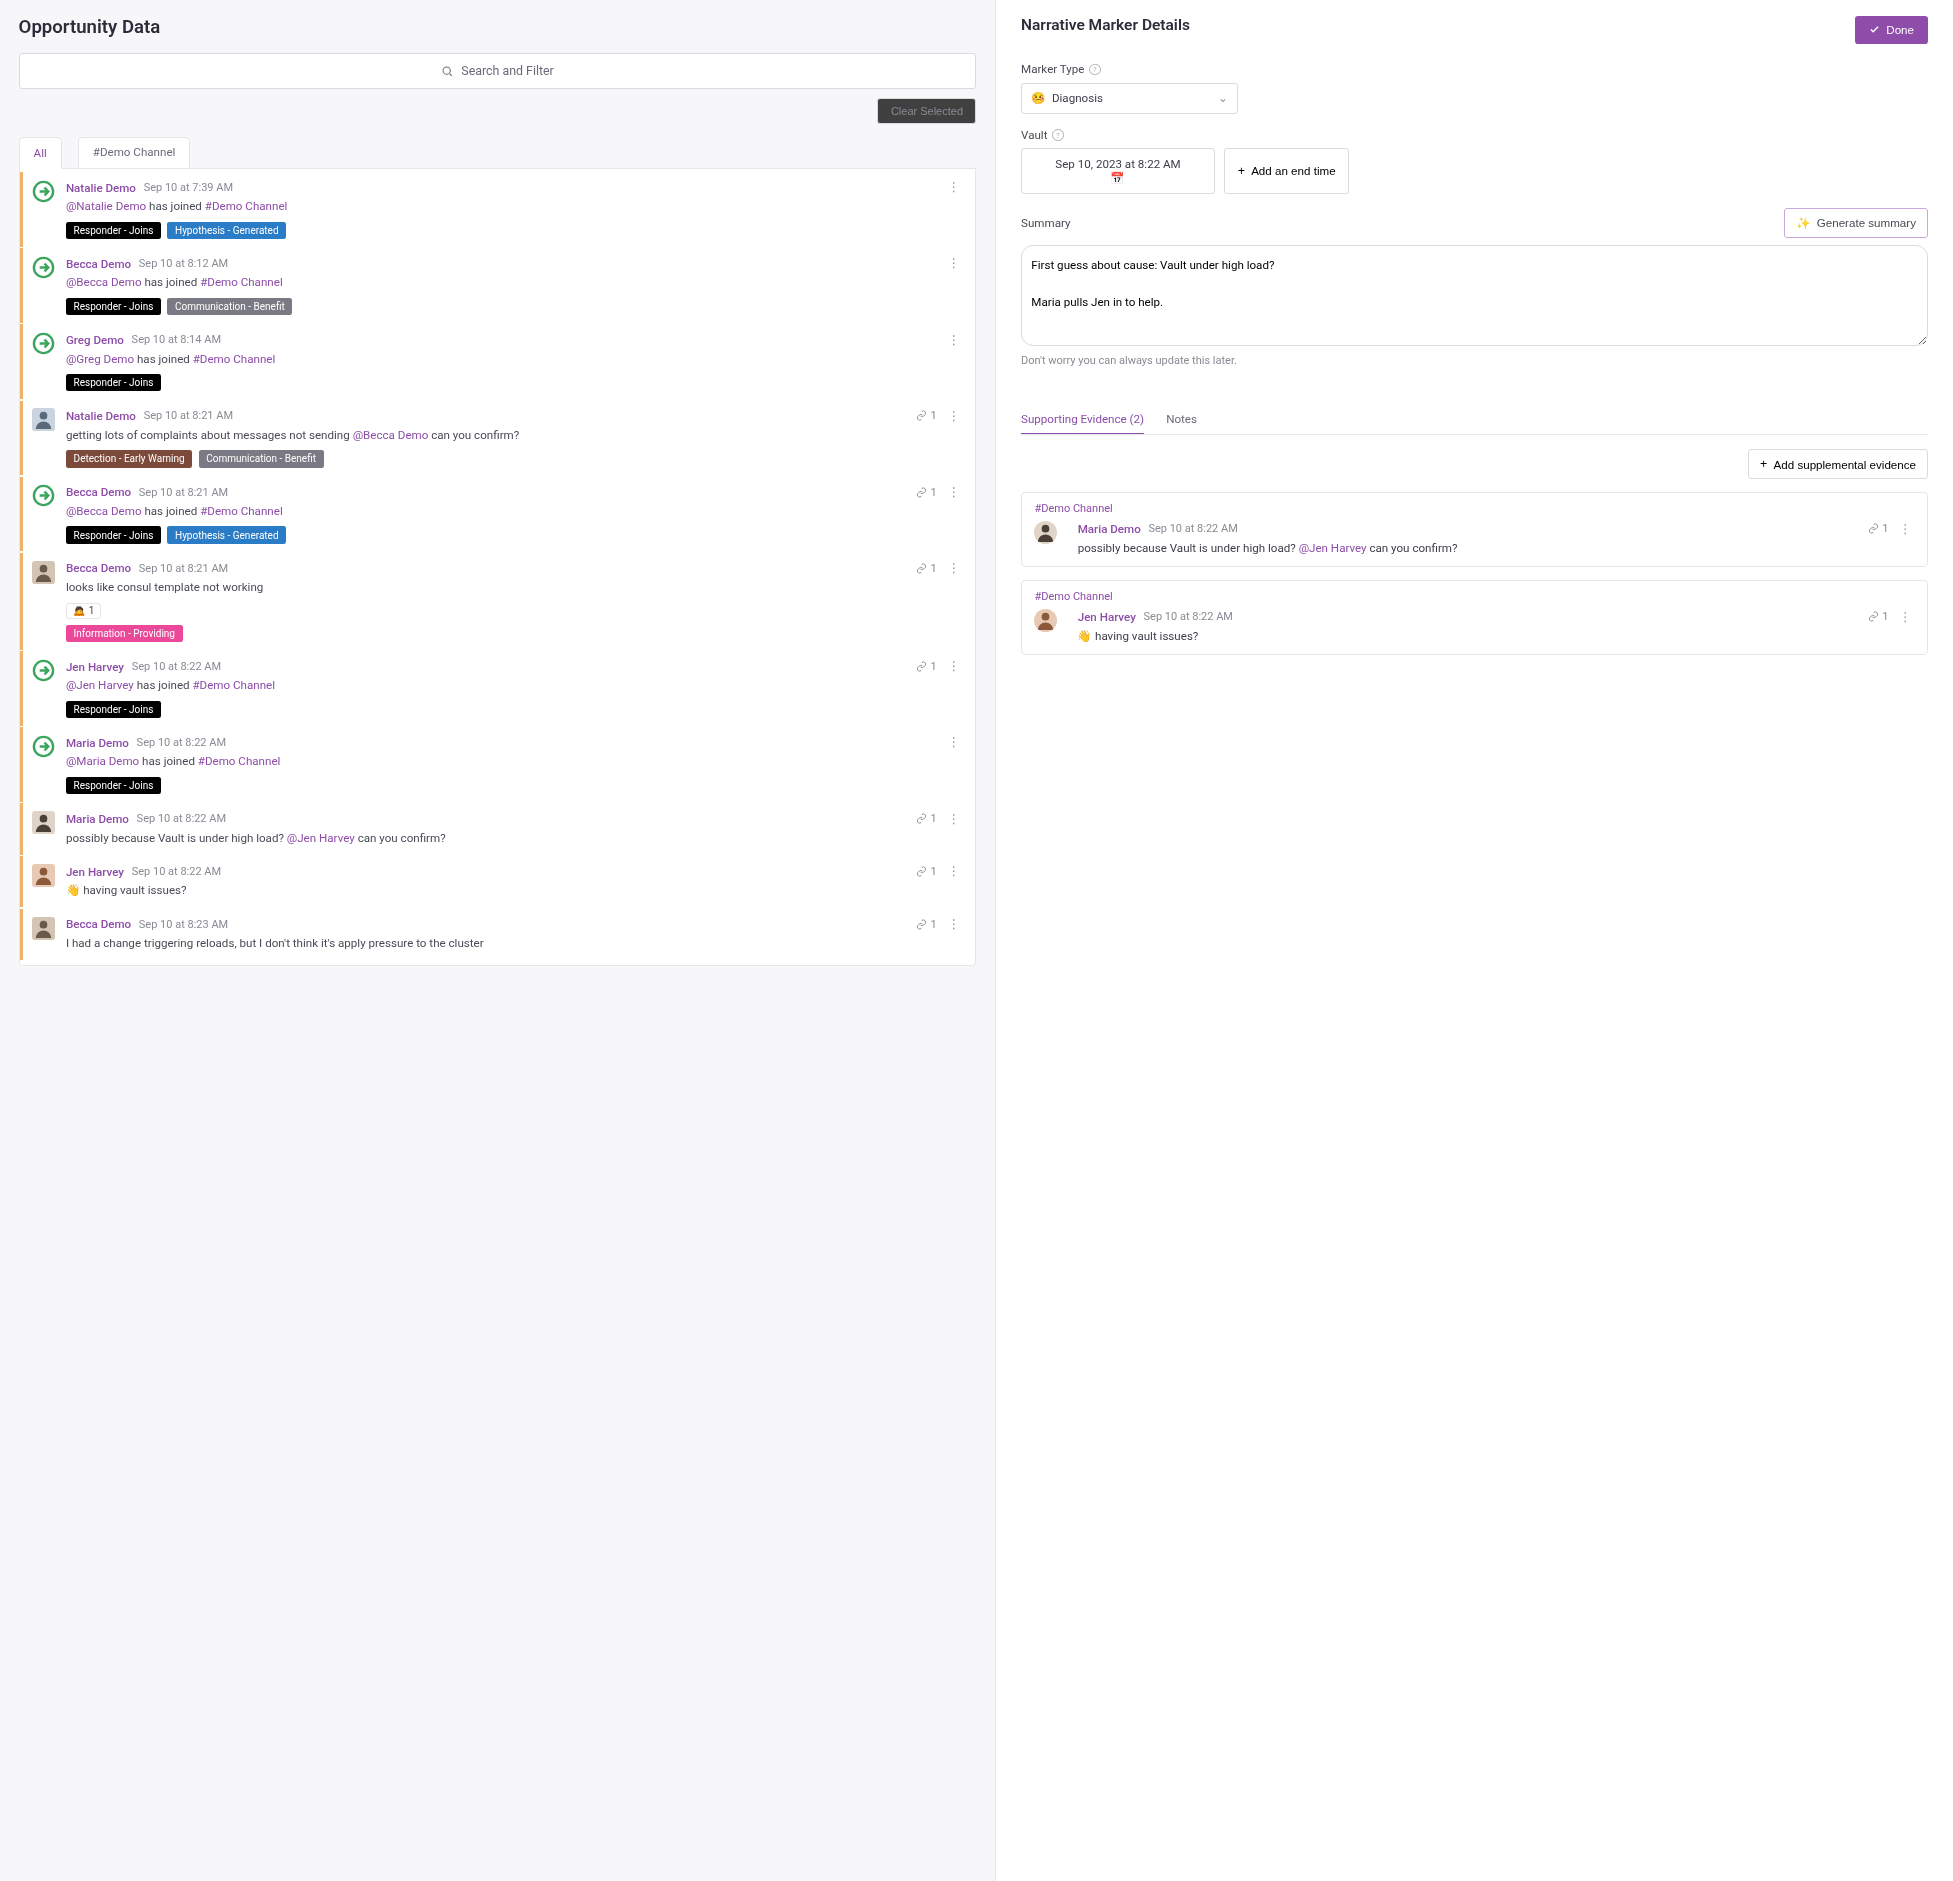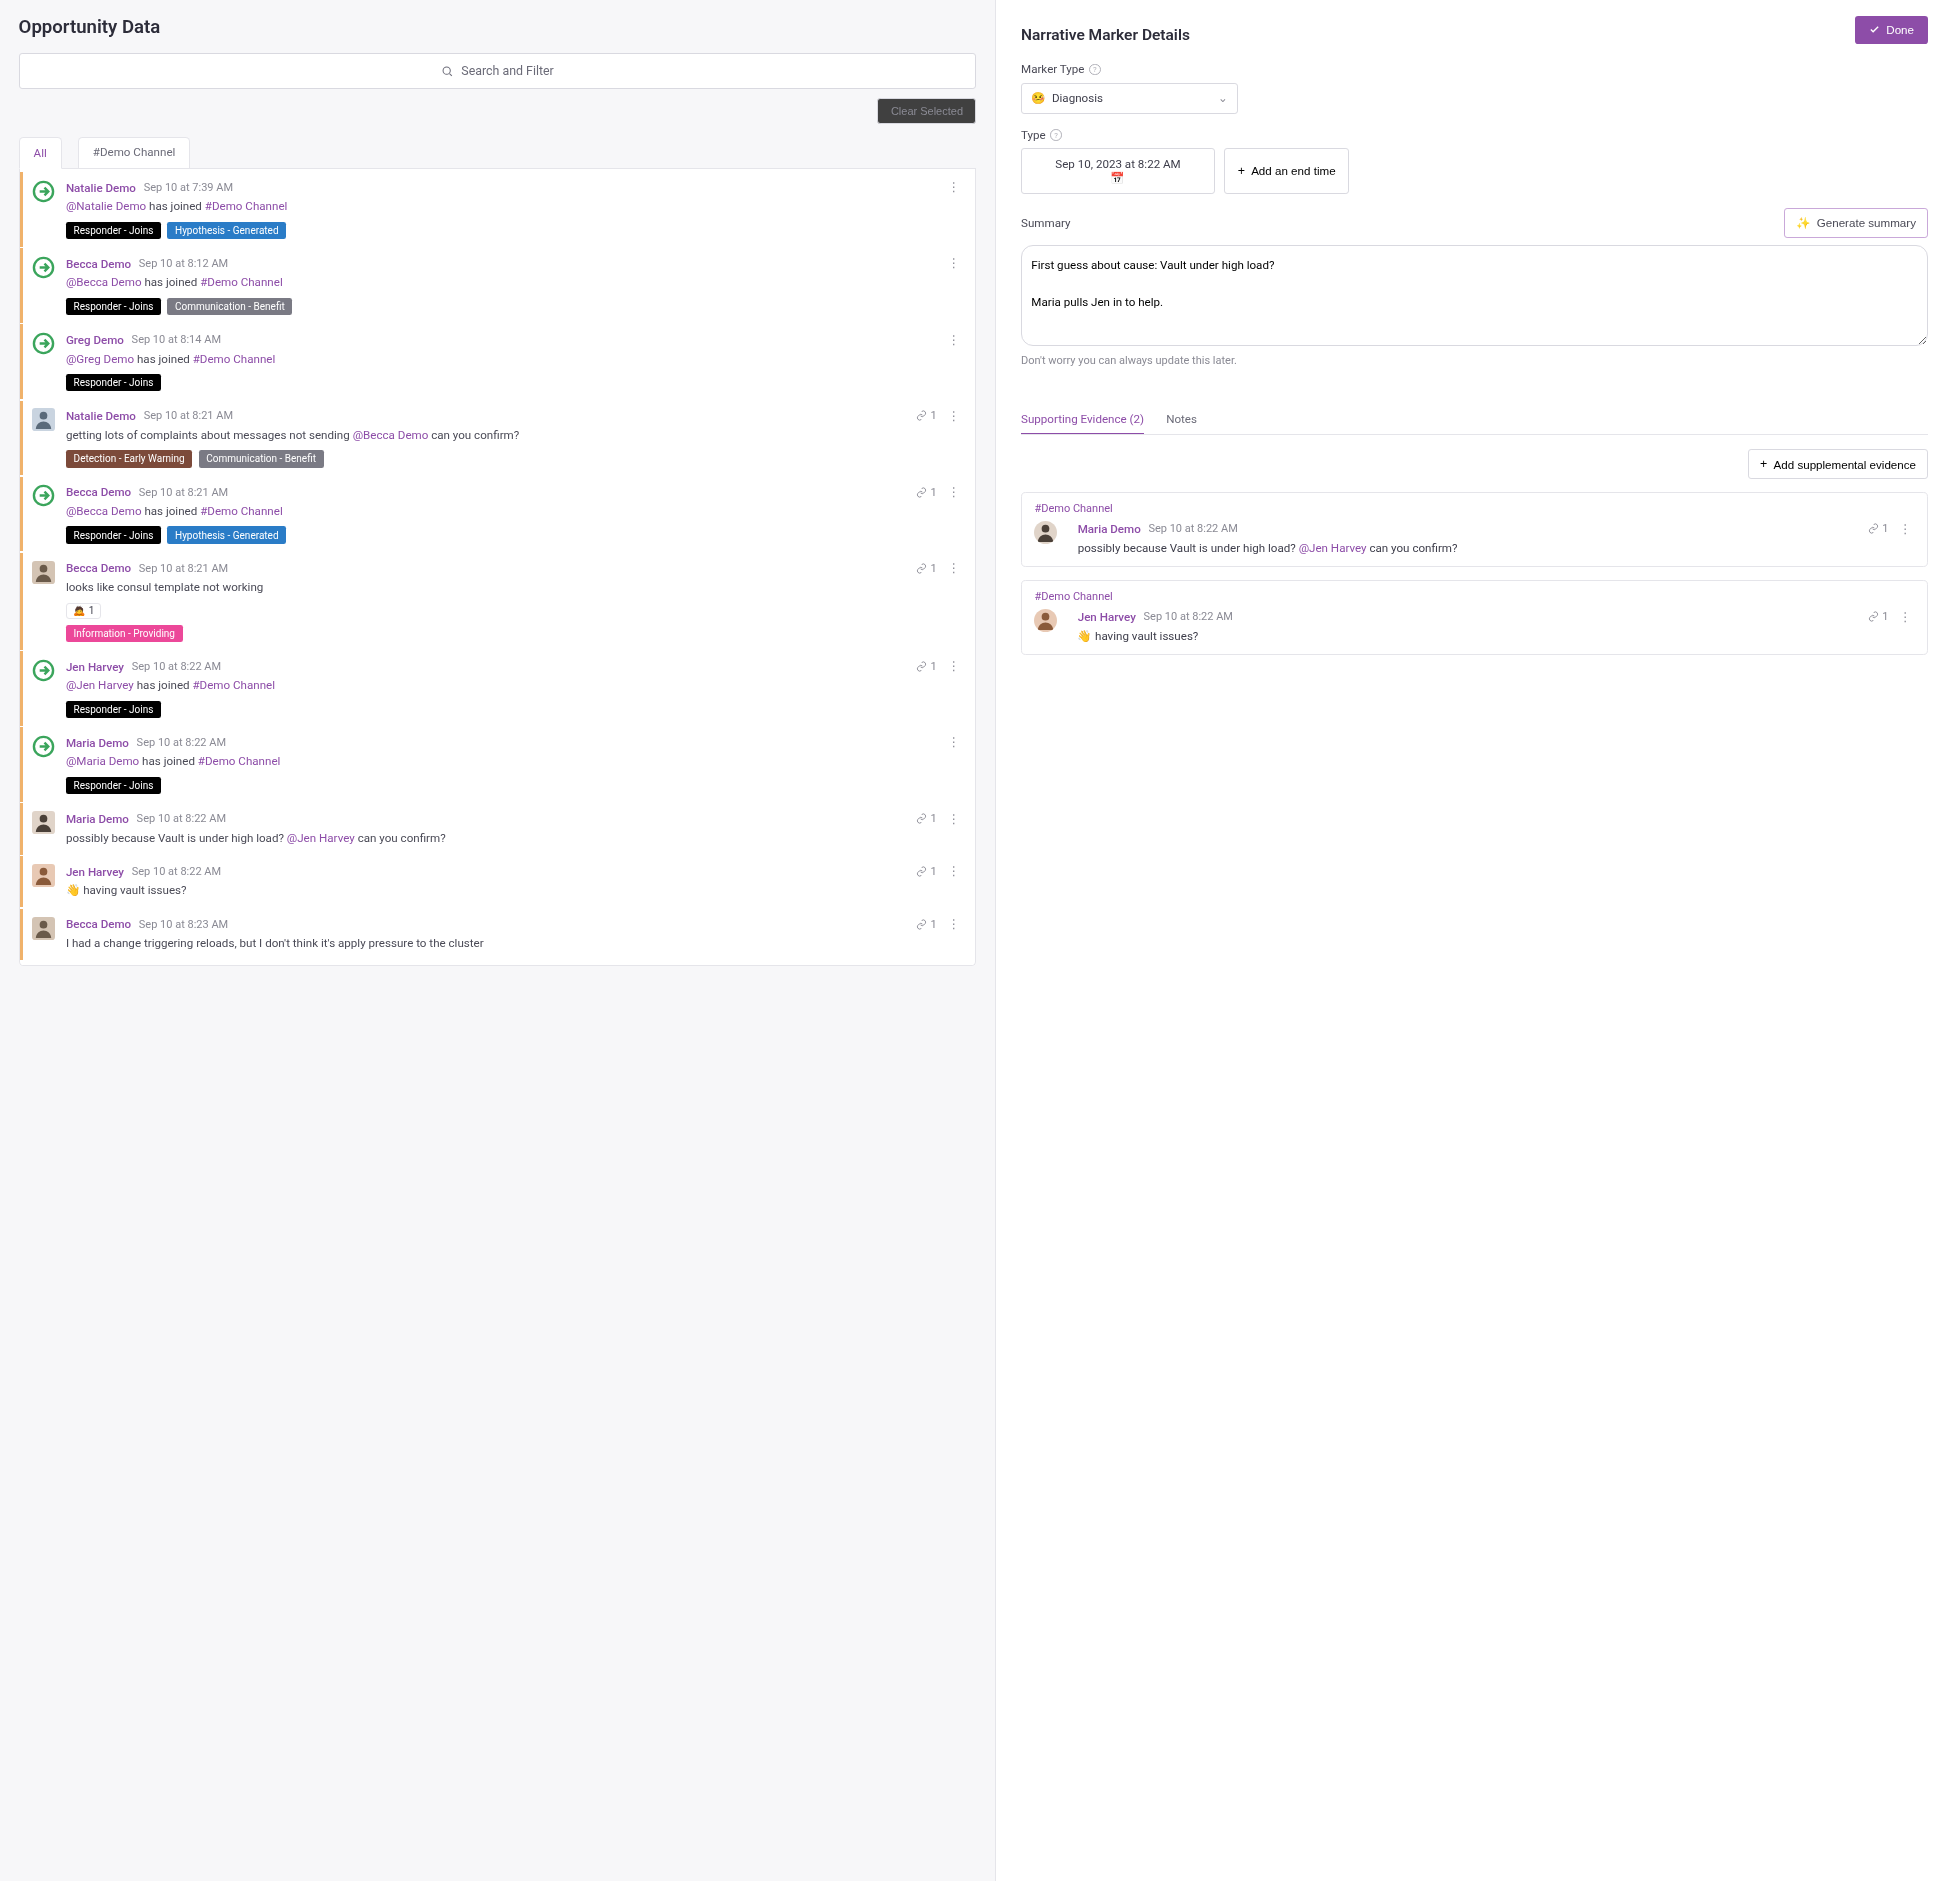--- a/index.html
+++ b/index.html
@@ -130,21 +130,21 @@
   gap: 3.1px;
   border: 0.8px solid #e5e5ea;
   border-radius: 3.1px;
   padding: 1.5px 6.2px;
   margin-top: 6.2px;
   font-size: 10px;
   cursor: pointer;
 }
 
 
-.right-head { display: flex; justify-content: space-between; align-items: flex-end; margin-bottom: 18.6px; }
+.right-head { display: flex; justify-content: space-between; align-items: flex-start; margin-bottom: 18.6px; }
 .done-btn {
   background: #8d4da8;
   color: #fff;
   border: none;
   padding: 7.7px 14px;
   border-radius: 3.1px;
   display: flex;
   align-items: center;
   gap: 6.2px;
   cursor: pointer;
@@ -589,21 +589,21 @@
   </div>
   <div class="select">
     <span class="select-val">
       <span>🤒</span>
       <span>Diagnosis</span>
     </span>
     <span class="chev">⌄</span>
   </div>
 
   <div class="field-label">
-    <span>Type</span>
+    <span>Vault</span>
     <span class="help-icon">?</span>
   </div>
   <div class="time-row">
     <div class="date-input">
       <span>Sep 10, 2023 at 8:22 AM</span>
       <span class="cal-icon">📅</span>
     </div>
     <button class="add-end-btn">
       <span class="plus">+</span>
       <span>Add an end time</span>

